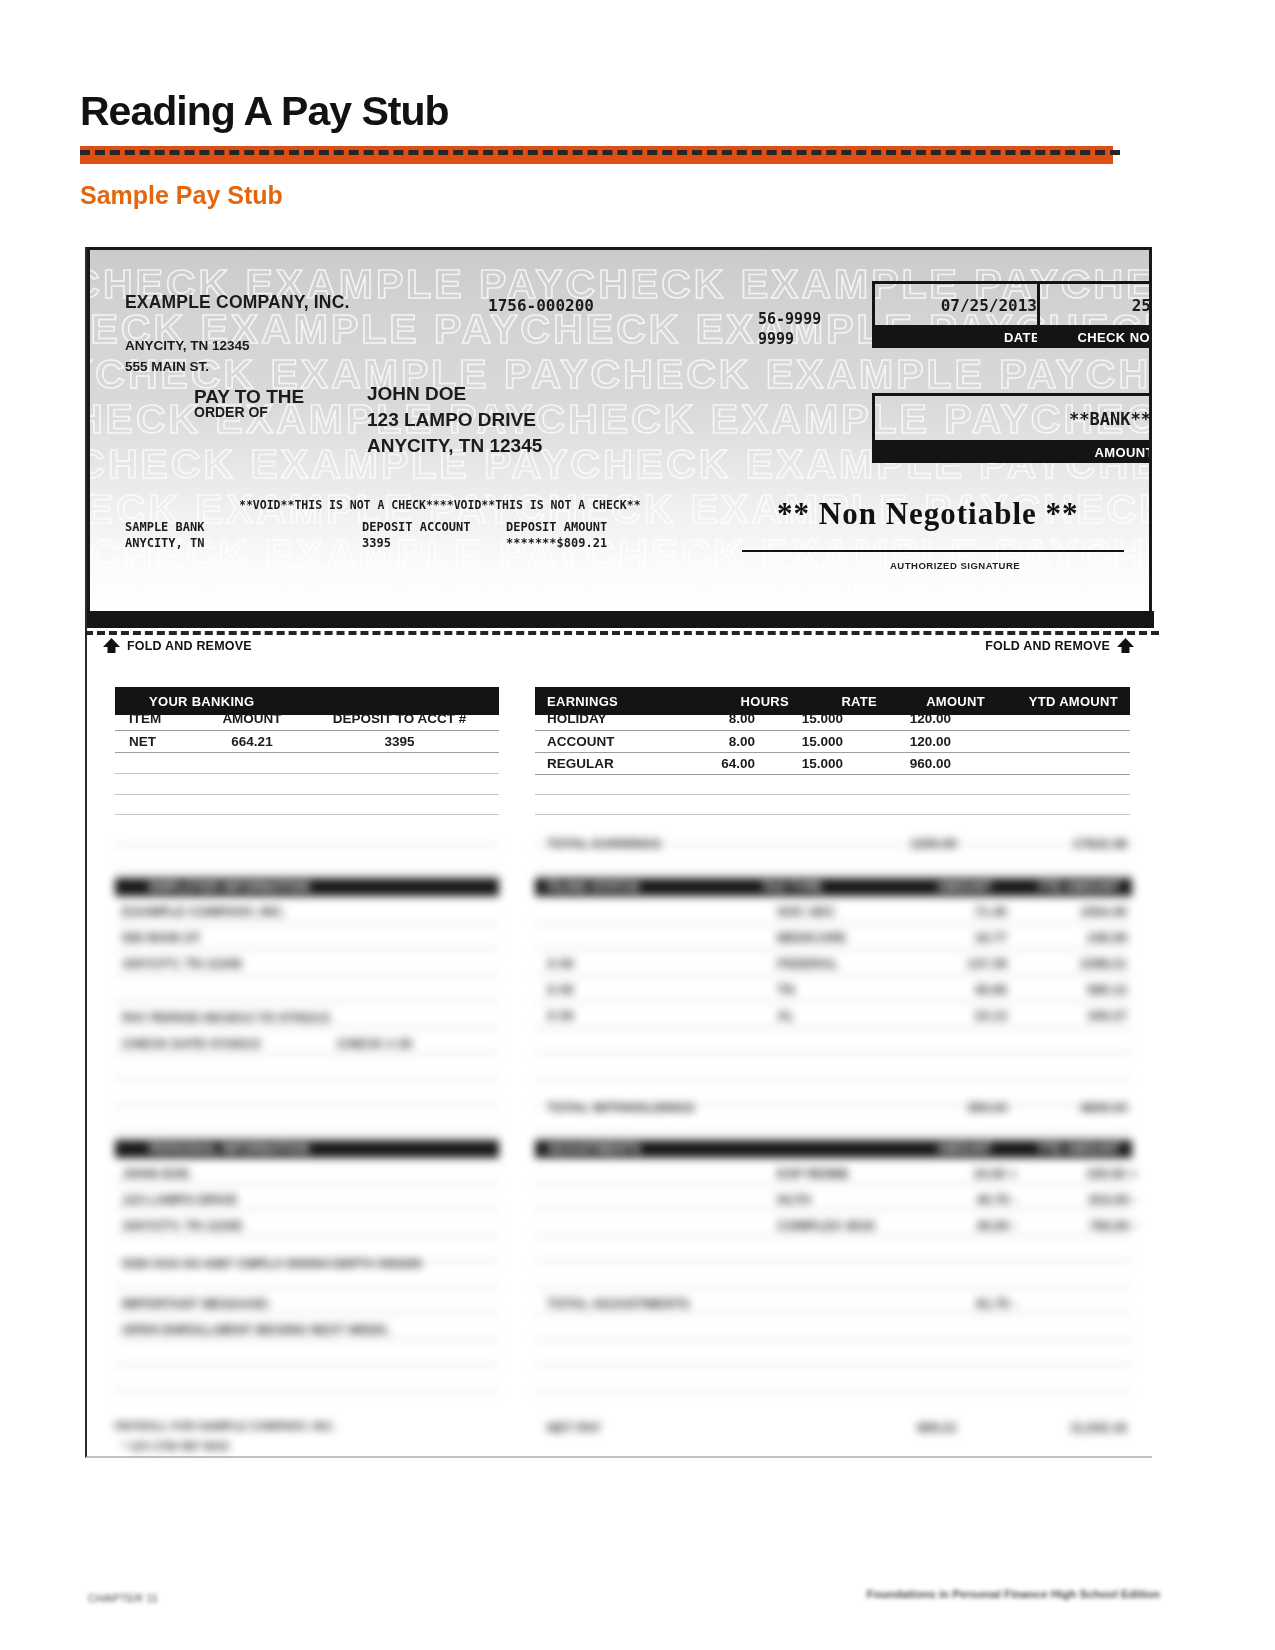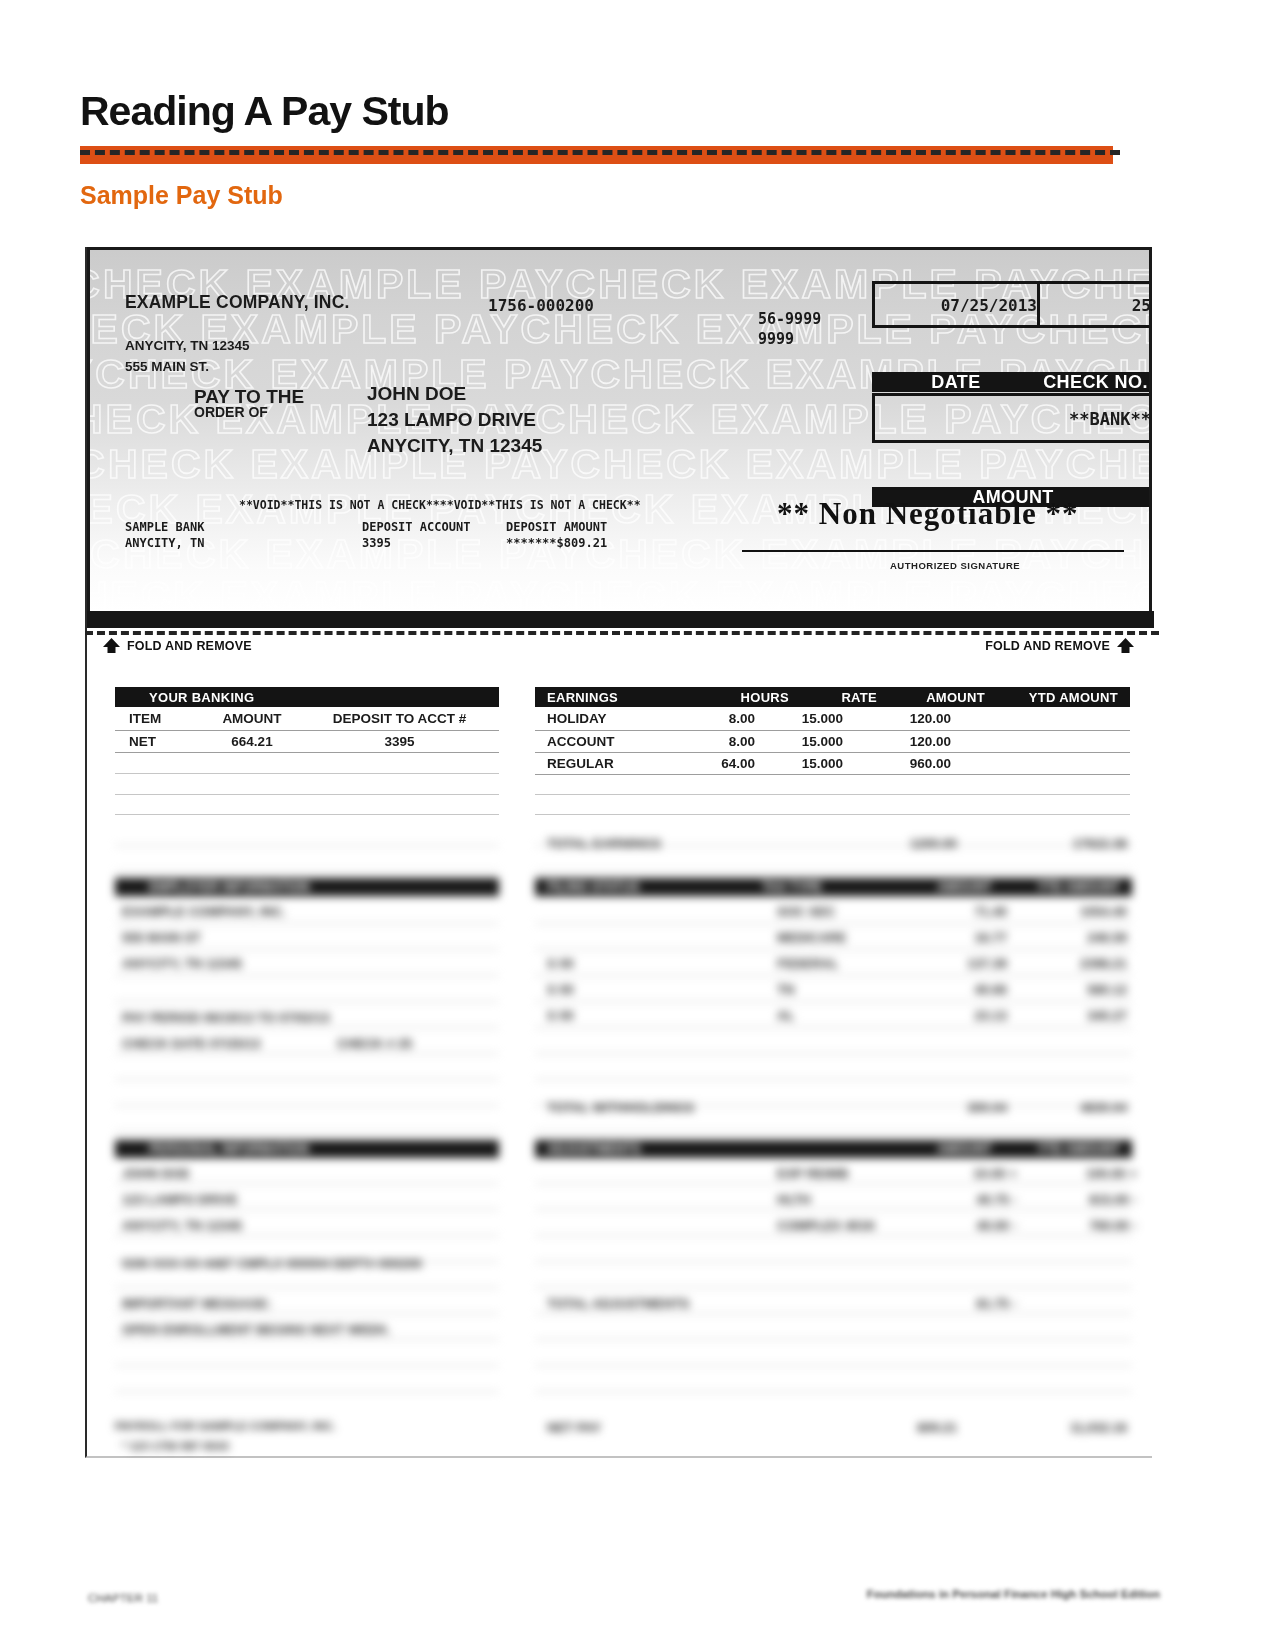--- a/index.html
+++ b/index.html
@@ -22,33 +22,33 @@
   .check { position:absolute; left:0; top:0; width:100%; height:364px;
            border:3px solid #191919; border-bottom:none;
            background:linear-gradient(180deg,#cbcbcb 0%,#d3d3d3 18%,#d9d9d9 42%,#ededed 68%,#fbfbfb 88%,#ffffff 100%);
            overflow:hidden; }
   .wm { position:absolute; left:0; top:0; pointer-events:none; }
   .wm text { font-family:"Liberation Sans",sans-serif; font-weight:bold; font-size:41px;
              letter-spacing:3px; fill:none; stroke:#ffffff; stroke-width:1.6; opacity:.75; }
   .co-name { font-size:17.5px; letter-spacing:.2px; }
   .co-addr { font-size:13.5px; line-height:20px; }
   .valuebox { position:absolute; border:3px solid #141414; background:transparent; text-align:right; }
-  .labelbar { position:absolute; background:#141414; color:#fff; font-weight:bold; font-size:18px;
-              text-align:center; line-height:20px; letter-spacing:.4px;margin-top:44px; }
+  .labelbar { position:absolute; background:#141414; color:#fff; font-weight:bold; font-size:13px;
+              text-align:right; line-height:20px; letter-spacing:.4px; }
   .blackbar { position:absolute; background:#161616; }
   .serif-nn { font-family:"Liberation Serif", serif; font-weight:bold; font-size:31px; letter-spacing:1px; color:#111; }
   .sig-line { border-top:2px solid #111; }
   .sig-label { font-size:9.5px; font-weight:bold; letter-spacing:.5px; color:#222; }
 
   
   .fold-dash { position:absolute; left:-2px; top:384px; width:1074px; border-top:4px dashed #232323; }
   .fold-label { font-size:12.5px; font-weight:bold; letter-spacing:.2px; color:#111; display:flex; align-items:center; gap:7px; }
 
   
-  .thead-bar { position:absolute; height:20px; background:#141414; color:#fff; font-weight:bold;
+  .thead-bar { position:absolute; height:28px; background:#141414; color:#fff; font-weight:bold;
                font-size:13px; letter-spacing:.3px; display:flex; align-items:center; }
   .rule { position:absolute; height:1px; background:#9d9d9d; }
   .cell { position:absolute; font-weight:bold; font-size:13.5px; white-space:nowrap; }
   .rt { text-align:right; }
 
   
   .blurwrap { position:absolute; left:0; top:573px; width:100%; height:638px; filter:blur(4px); }
   .rules-col { position:absolute; top:0; height:592px;
                background:repeating-linear-gradient(180deg, transparent 0px, transparent 25px, #c6c6c6 25px, #c6c6c6 26px); }
   .bcell { position:absolute; font-weight:bold; font-size:13px; white-space:nowrap; color:#2c2c2c; }

